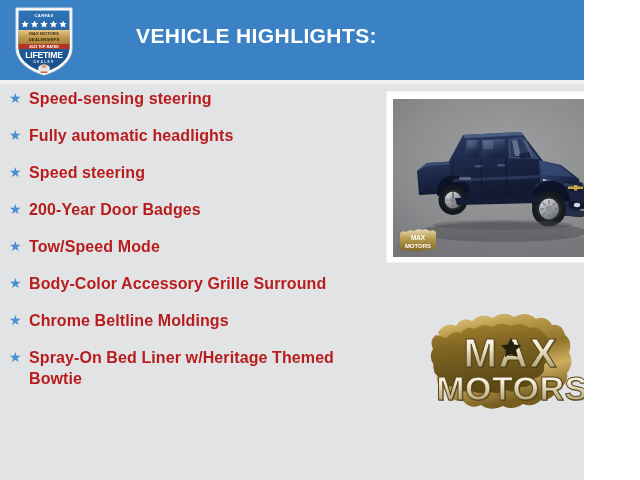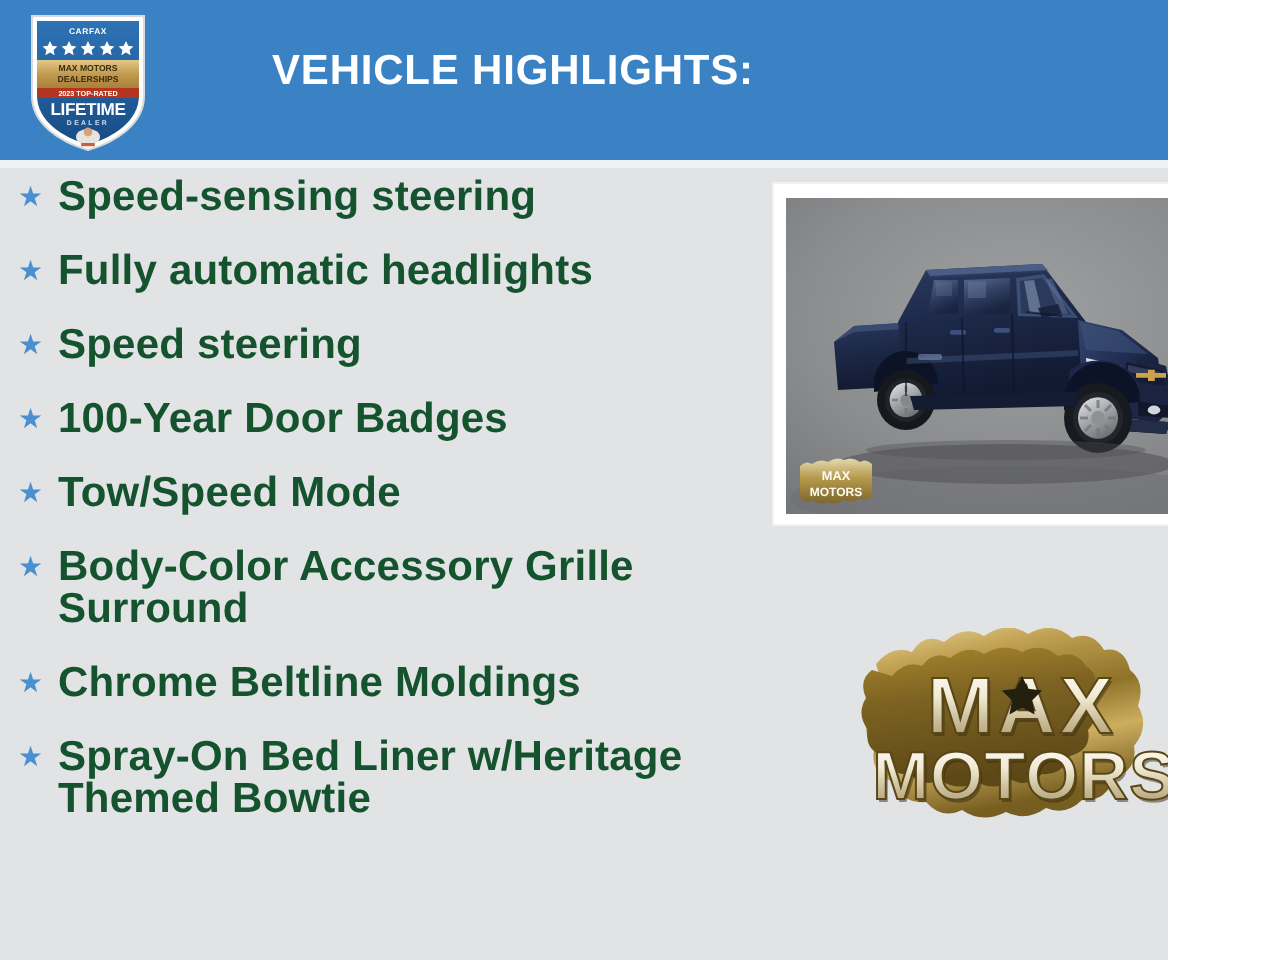--- a/index.html
+++ b/index.html
@@ -74,24 +74,24 @@
   .bullet-star {
     flex: 0 0 auto;
     width: 20px;
     font-size: 14px;
     line-height: 21px;
     color: #4a8fd0;
     text-align: left;
   }
   .bullet-text {
     flex: 1 1 auto;
-    font-size: 21px;
+    font-size: 16px;
     line-height: 21px;
     font-weight: bold;
-    color: #14532d;
+    color: #b91c1c;
     letter-spacing: 0.1px;
   }
 
   
   .photo-frame {
     position: absolute;
     left: 386px;
     top: 91px;
     width: 240px;
     height: 172px;
@@ -192,21 +192,21 @@
       <span class="bullet-text">Fully automatic headlights</span>
     </div>
 
     <div class="bullet-row">
       <span class="bullet-star">★</span>
       <span class="bullet-text">Speed steering</span>
     </div>
 
     <div class="bullet-row">
       <span class="bullet-star">★</span>
-      <span class="bullet-text">100-Year Door Badges</span>
+      <span class="bullet-text">200-Year Door Badges</span>
     </div>
 
     <div class="bullet-row">
       <span class="bullet-star">★</span>
       <span class="bullet-text">Tow/Speed Mode</span>
     </div>
 
     <div class="bullet-row">
       <span class="bullet-star">★</span>
       <span class="bullet-text">Body-Color Accessory Grille Surround</span>

